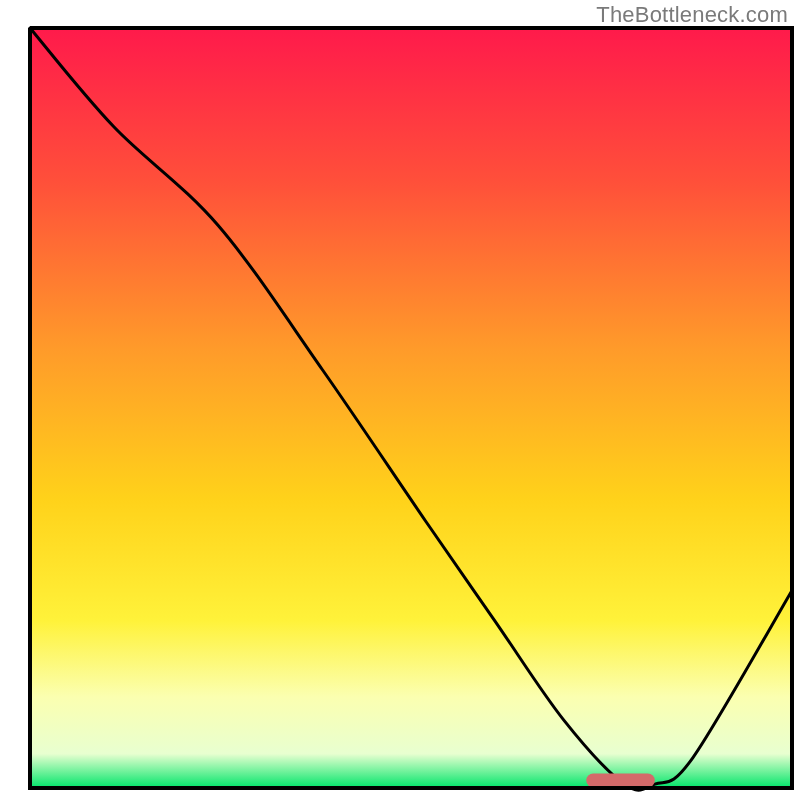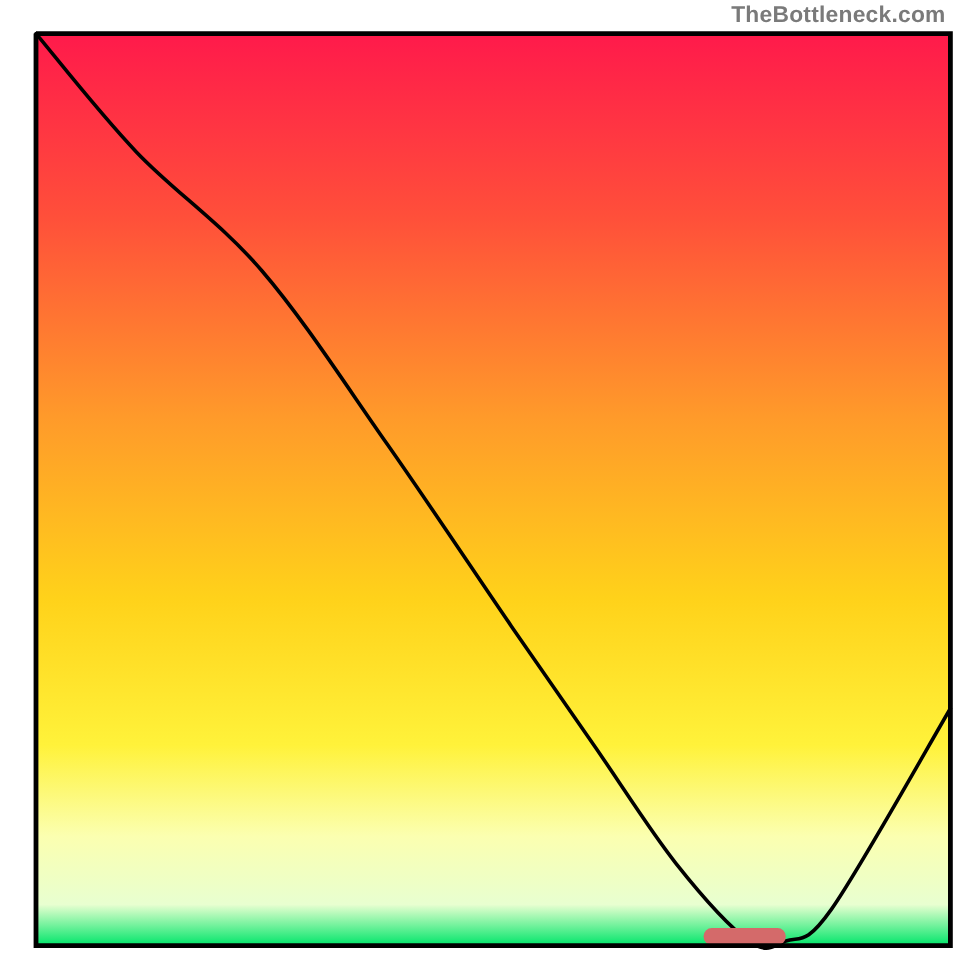--- a/index.html
+++ b/index.html
@@ -17,22 +17,22 @@
   }
   svg {
     display: block;
   }
   .watermark {
     position: absolute;
     top: 2px;
     right: 12px;
     color: #7a7a7a;
     font-family: Arial, Helvetica, sans-serif;
-    font-size: 19px;
-    font-weight: 700;
+    font-size: 22px;
+    font-weight: 400;
     letter-spacing: 0.2px;
     user-select: none;
   }
 </style>
 </head>
 <body>
 
 <div class="wrap">
   <svg id="chart-svg" width="800" height="800" viewBox="0 0 800 800">
       <defs>

